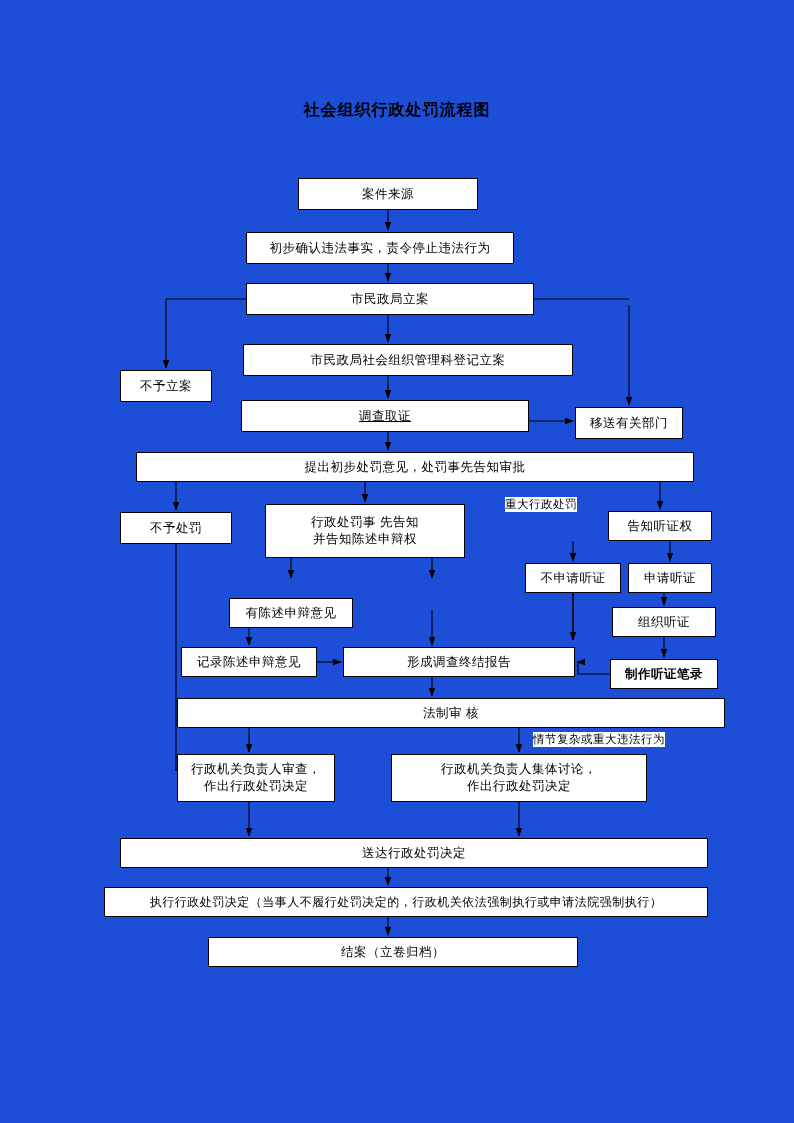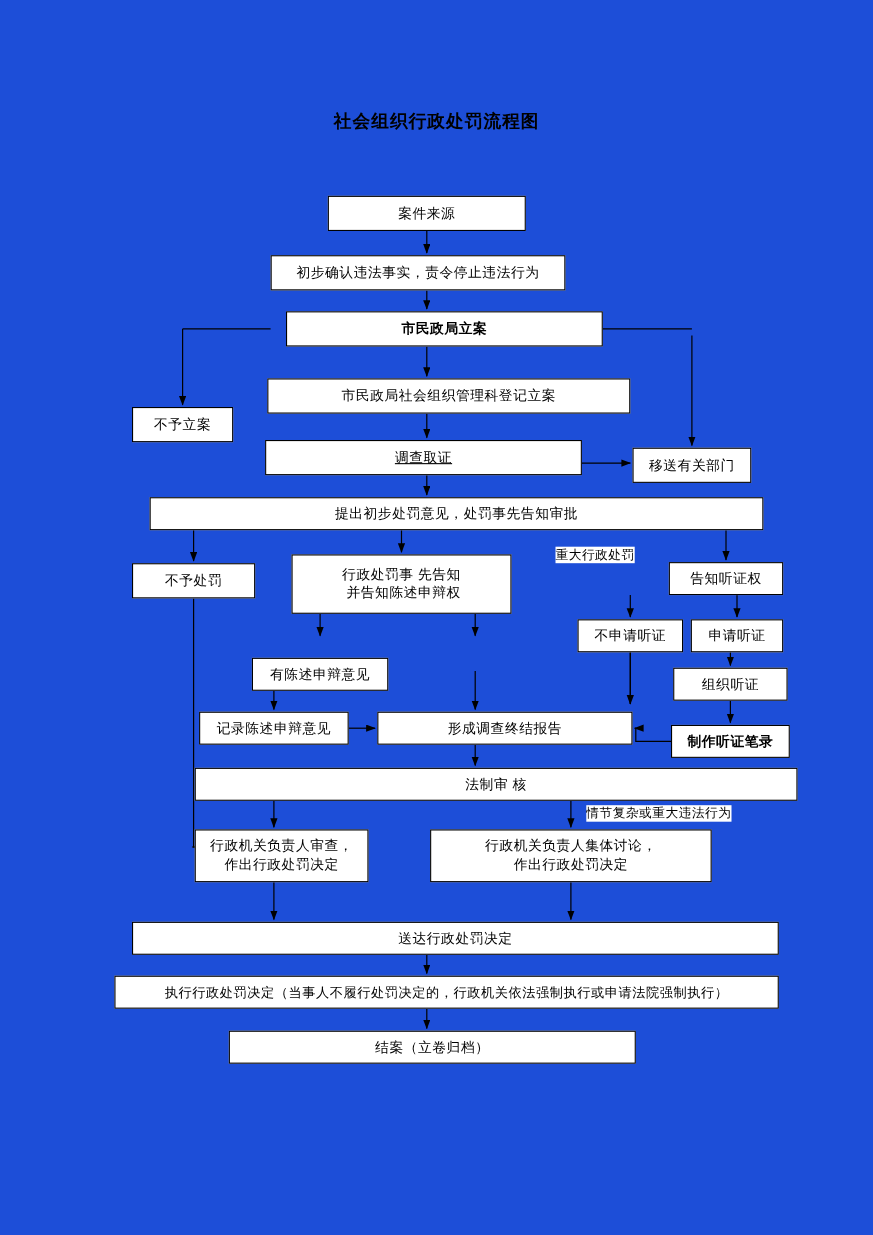--- a/index.html
+++ b/index.html
@@ -140,28 +140,28 @@
 
       <path d="M166,299 L246,299"></path>
       <path d="M534,299 L629,299"></path>
       <path d="M176,467 L176,467"></path>
       <path d="M573,593 L573,640"></path>
     </g>
   </svg>
 
   <div class="node" style="left:246px;top:232px;width:268px;height:32px;">初步确认违法事实，责令停止违法行为</div>
   <div class="node" style="left:298px;top:178px;width:180px;height:32px;">案件来源</div>
-  <div class="node" style="left:260px;top:283px;width:288px;height:32px;font-weight:bold;">市民政局立案</div>
+  <div class="node" style="left:246px;top:283px;width:288px;height:32px;">市民政局立案</div>
   <div class="node" style="left:120px;top:370px;width:92px;height:32px;">不予立案</div>
   <div class="node" style="left:243px;top:344px;width:330px;height:32px;">市民政局社会组织管理科登记立案</div>
   <div class="node" style="left:241px;top:400px;width:288px;height:32px;text-decoration:underline;">调查取证</div>
   <div class="node" style="left:575px;top:407px;width:108px;height:32px;">移送有关部门</div>
   <div class="node" style="left:136px;top:452px;width:558px;height:30px;">提出初步处罚意见，处罚事先告知审批</div>
   <div class="node" style="left:120px;top:512px;width:112px;height:32px;">不予处罚</div>
-  <div class="node" style="left:265px;top:504px;width:200px;height:54px;text-align:right;">行政处罚事 先告知
+  <div class="node" style="left:265px;top:504px;width:200px;height:54px;">行政处罚事 先告知
 并告知陈述申辩权</div>
   <div class="node" style="left:608px;top:511px;width:104px;height:30px;">告知听证权</div>
   <div class="node" style="left:525px;top:563px;width:96px;height:30px;">不申请听证</div>
   <div class="node" style="left:628px;top:563px;width:84px;height:30px;">申请听证</div>
   <div class="node" style="left:612px;top:607px;width:104px;height:30px;">组织听证</div>
   <div class="node" style="left:229px;top:580px;width:124px;height:30px;margin-top:18px;">有陈述申辩意见</div>
   <div class="node" style="left:610px;top:659px;width:108px;height:30px;font-weight:bold;">制作听证笔录</div>
   <div class="node" style="left:181px;top:647px;width:136px;height:30px;">记录陈述申辩意见</div>
   <div class="node" style="left:343px;top:647px;width:232px;height:30px;">形成调查终结报告</div>
   <div class="node" style="left:177px;top:698px;width:548px;height:30px;">法制审 核</div>

